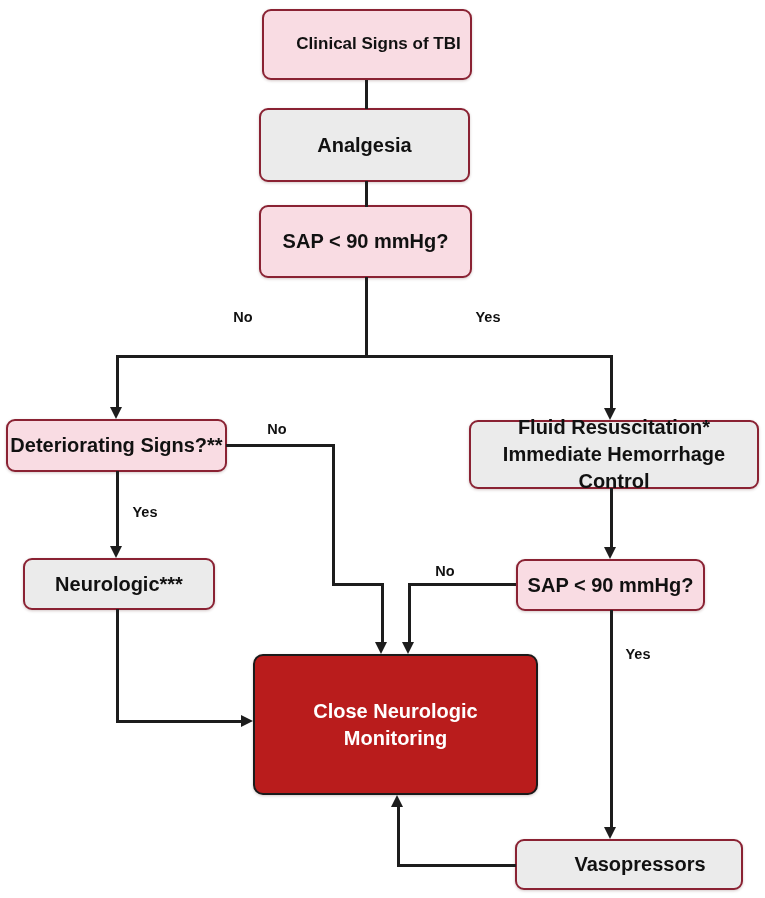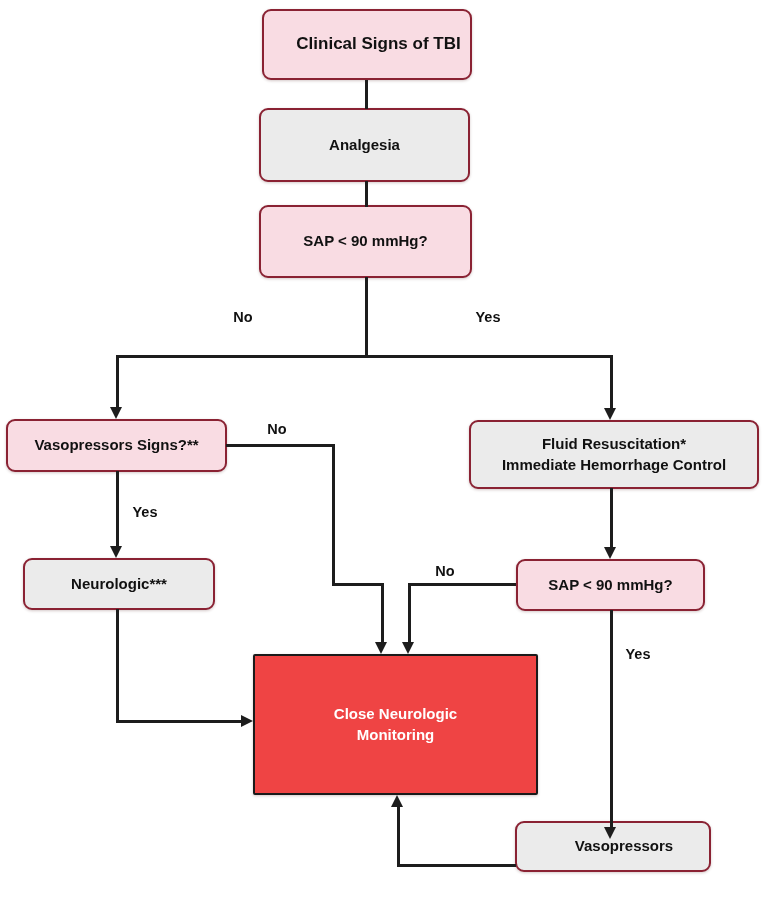--- a/index.html
+++ b/index.html
@@ -5,28 +5,28 @@
   html,body { margin:0; padding:0; background:#ffffff; }
   .canvas {
     position:relative; width:765px; height:898px; background:#ffffff;
     font-family:"Liberation Sans", sans-serif; color:#111; overflow:hidden;
   }
   .node {
     position:absolute; box-sizing:border-box;
     border:2.5px solid #8a2233; border-radius:9px;
     background:#ebebeb;
     display:flex; flex-direction:column; align-items:center; justify-content:center;
-    text-align:center; font-weight:bold; font-size:15px; line-height:1.35;
+    text-align:center; font-weight:bold; font-size:20px; line-height:1.35;
     white-space:pre-line;
     box-shadow:0 1px 3px rgba(60,10,10,0.22);
   }
   .node.pink { background:#f9dce3; }
   .node.gray { background:#ebebeb; }
   .node.dark {
-    background:#ef4444; border:2px solid #1a1a1a; color:#ffffff; border-radius:2px;
+    background:#b91c1c; border:2px solid #1a1a1a; color:#ffffff; border-radius:10px;
   }
   .node.title-node { font-size:17px; }
   .dark .para { white-space:pre-line; }
   .dark .para + .para { margin-top:21px; }
   .vline { position:absolute; width:3px; background:#1d1d1d; }
   .hline { position:absolute; height:3px; background:#1d1d1d; }
   .arr { position:absolute; width:0; height:0; }
   .arr.down  { border-left:6.5px solid transparent; border-right:6.5px solid transparent; border-top:12px solid #1d1d1d; }
   .arr.up    { border-left:6.5px solid transparent; border-right:6.5px solid transparent; border-bottom:12px solid #1d1d1d; }
   .arr.right { border-top:6.5px solid transparent; border-bottom:6.5px solid transparent; border-left:12px solid #1d1d1d; }
@@ -39,35 +39,35 @@
 <body>
 
 <div class="canvas">
 
   <div class="node pink title-node" style="left:262px; top:9px; width:210px; height:71px;padding-left:23px;">Clinical Signs of TBI</div>
 
   <div class="node gray" style="left:259px; top:108px; width:211px; height:74px;">Analgesia</div>
 
   <div class="node pink" style="left:259px; top:205px; width:213px; height:73px;">SAP &lt; 90 mmHg?</div>
 
-  <div class="node pink" style="left:6px; top:419px; width:221px; height:53px;">Vasopressors Signs?**</div>
+  <div class="node pink" style="left:6px; top:419px; width:221px; height:53px;">Deteriorating Signs?**</div>
 
   <div class="node gray" style="left:469px; top:420px; width:290px; height:69px;">Fluid Resuscitation*
 Immediate Hemorrhage Control</div>
 
   <div class="node gray" style="left:23px; top:558px; width:192px; height:52px;">Neurologic***</div>
 
   <div class="node pink" style="left:516px; top:559px; width:189px; height:52px;">SAP &lt; 90 mmHg?</div>
 
   <div class="node dark" style="left:253px; top:654px; width:285px; height:141px;">
     <div class="para">Close Neurologic
 Monitoring</div>
   </div>
 
-  <div class="node gray" style="left:515px; top:821px; width:196px; height:51px;padding-left:22px;">Vasopressors</div>
+  <div class="node gray" style="left:515px; top:839px; width:228px; height:51px;padding-left:22px;">Vasopressors</div>
 
   <div class="vline" style="left:365px; top:80px;  height:29px;"></div>
   <div class="vline" style="left:365px; top:181px; height:26px;"></div>
   <div class="vline" style="left:365px; top:277px; height:81px;"></div>
   <div class="hline" style="left:116px; top:355px; width:497px;"></div>
 
   <div class="vline" style="left:116px; top:355px; height:54px;"></div>
   <div class="arr down" style="left:110px; top:407px;"></div>
 
   <div class="vline" style="left:610px; top:355px; height:55px;"></div>

